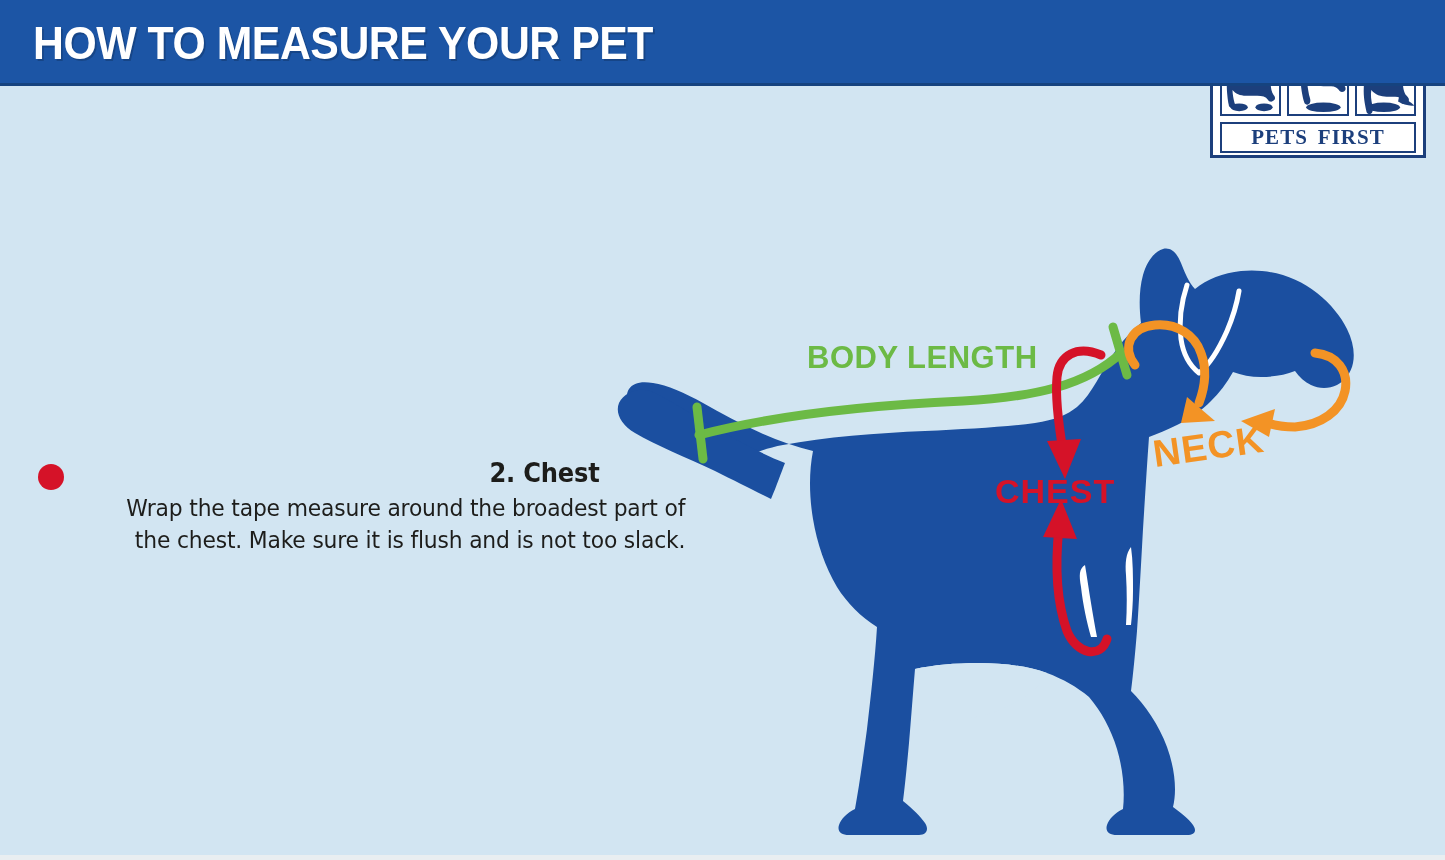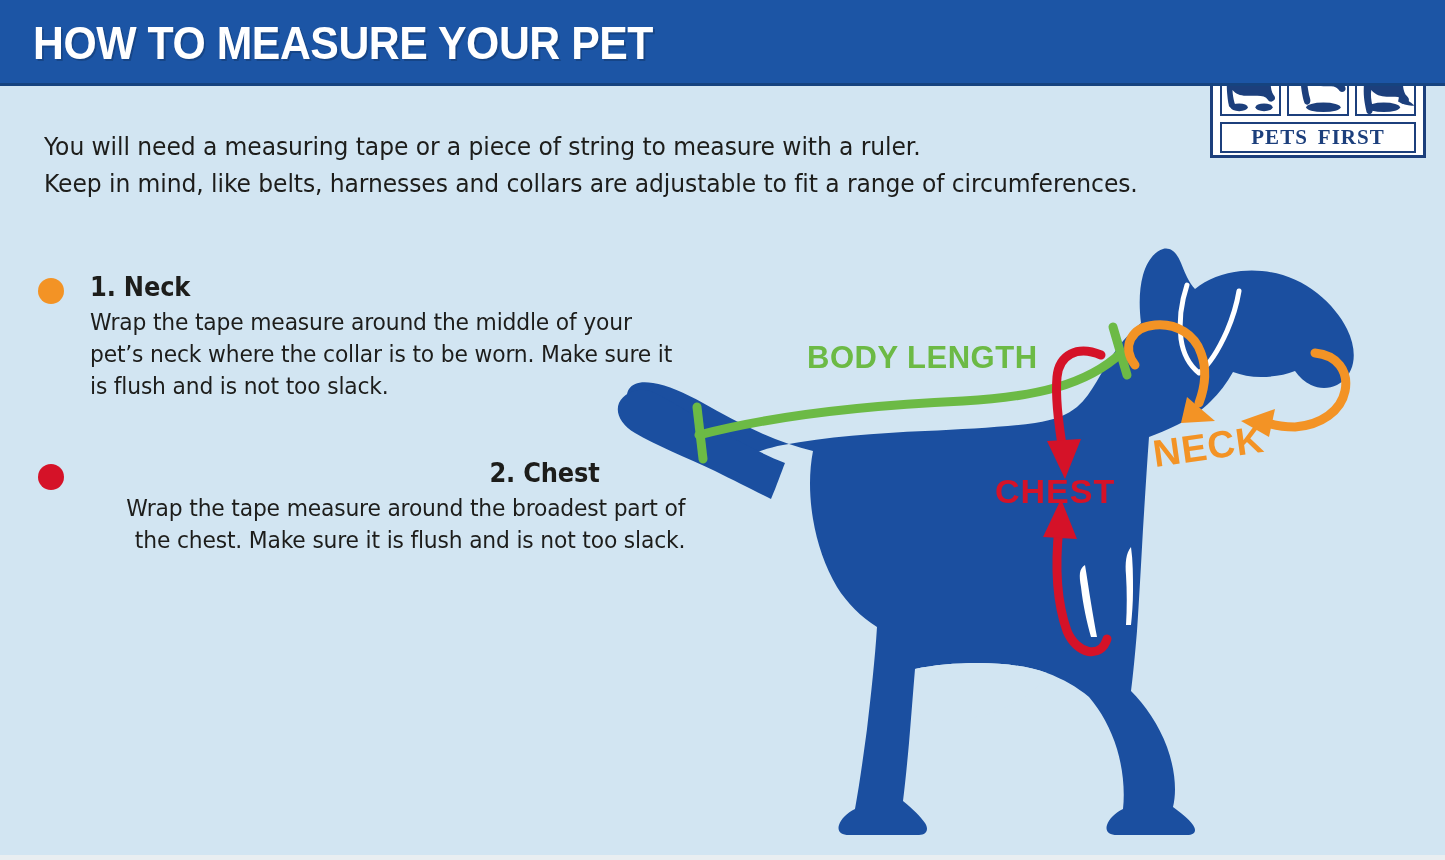--- a/index.html
+++ b/index.html
@@ -215,30 +215,21 @@
       <span class="logo-word">PETS</span>
       <span class="logo-word" style="width:10px">&nbsp;</span>
       <span class="logo-word">FIRST</span>
     </div>
   </div>
 
   <div id="header-band">
     <div id="header-title">HOW TO MEASURE YOUR PET</div>
   </div>
 
-  <div id="intro">
-    <div class="line">You will need a measuring tape or a piece of string to measure with a ruler.</div>
-    <div class="line">Keep in mind, like belts, harnesses and collars are adjustable to fit a range of circumferences.</div>
-  </div>
-
-  <div class="step" id="step-1">
-    <span class="bullet" style="background:#f39325"></span>
-    <div class="title">1. Neck</div>
-    <div class="body">Wrap the tape measure around the middle of your pet’s neck where the collar is to be worn. Make sure it is flush and is not too slack.</div>
-  </div>
+
 
   <div class="step" id="step-2">
     <span class="bullet" style="background:#d51228"></span>
     <div class="title">2. Chest</div>
     <div class="body">Wrap the tape measure around the broadest part of the chest. Make sure it is flush and is not too slack.</div>
   </div>
 
 
   <div id="diagram">
     <svg viewBox="0 0 815 625" xmlns="http://www.w3.org/2000/svg">

